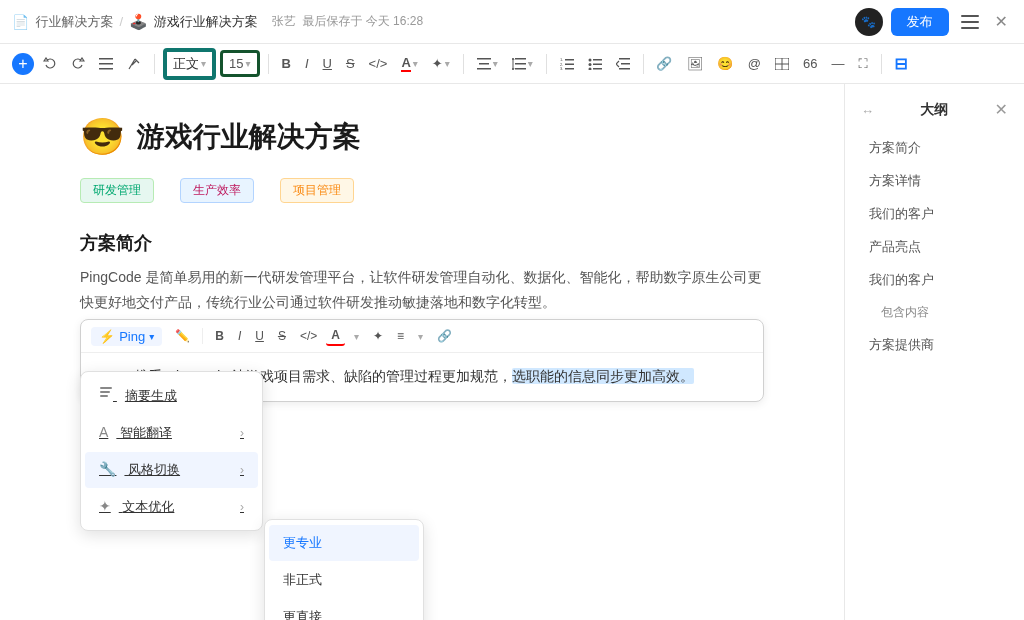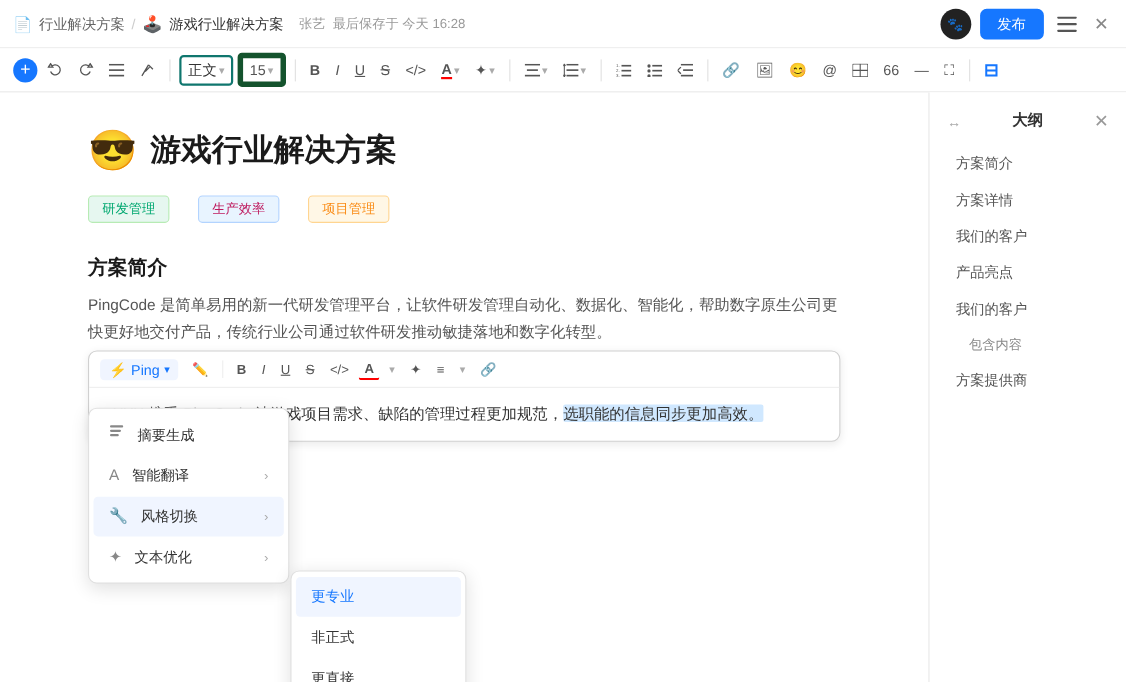--- a/index.html
+++ b/index.html
@@ -75,21 +75,21 @@
       padding: 3px 5px;
       border-radius: 4px;
       font-size: 13px;
       color: #555;
       display: flex;
       align-items: center;
       gap: 2px;
       font-family: inherit;
     }
     .toolbar-divider { width: 1px; height: 20px; background: #e0e0e0; margin: 0 4px; }
-    .toolbar-style { font-size: 13px; color: #333; padding: 3px 6px; border: 2px solid #0f766e; border-radius: 4px; cursor: pointer; }
+    .toolbar-style { font-size: 13px; color: #333; padding: 3px 6px; border: 4px solid #0f766e; border-radius: 4px; cursor: pointer; }
 
     
     #main {
       display: flex;
       height: calc(620px - 44px - 40px);
     }
 
     
     #content-area {
       flex: 1;
@@ -192,20 +192,21 @@
       position: absolute;
       left: 0;
       top: 52px;
       background: #fff;
       border: 1px solid #e0e0e0;
       border-radius: 8px;
       box-shadow: 0 4px 16px rgba(0,0,0,0.12);
       width: 183px;
       z-index: 100;
       padding: 4px 0;
+      text-decoration: underline;
     }
     .context-menu-item {
       display: flex;
       align-items: center;
       justify-content: space-between;
       padding: 9px 14px;
       cursor: pointer;
       font-size: 13px;
       color: #333;
       border-radius: 4px;
@@ -325,21 +326,21 @@
   <button class="toolbar-btn">
     <svg width="14" height="14" viewBox="0 0 14 14">
         <path d="M2 12L8 2M8 2L12 6M5 8L9 4" stroke="#555" stroke-width="1.2" fill="none"></path>
       </svg>
   </button>
   <div class="toolbar-divider"></div>
   <button class="toolbar-btn toolbar-style">
     <span>正文</span>
     <span style="font-size:10px;color:#aaa;">▾</span>
   </button>
-  <button class="toolbar-btn" style="border:5px solid #14532d;border-radius:4px;padding:3px 6px;">
+  <button class="toolbar-btn" style="border:3px solid #14532d;border-radius:4px;padding:3px 6px;">
     <span>15</span>
     <span style="font-size:10px;color:#aaa;">▾</span>
   </button>
   <div class="toolbar-divider"></div>
   <button class="toolbar-btn" style="font-weight:700;">
       <span>B</span>
     </button>
   <button class="toolbar-btn" style="font-style:italic;">
       <span>I</span>
     </button>

